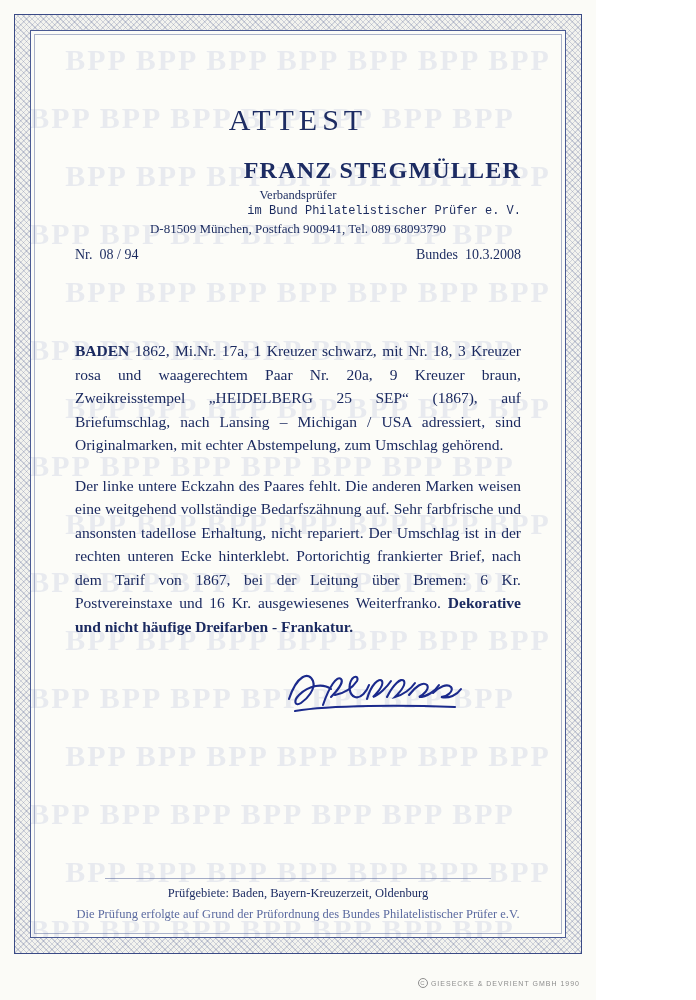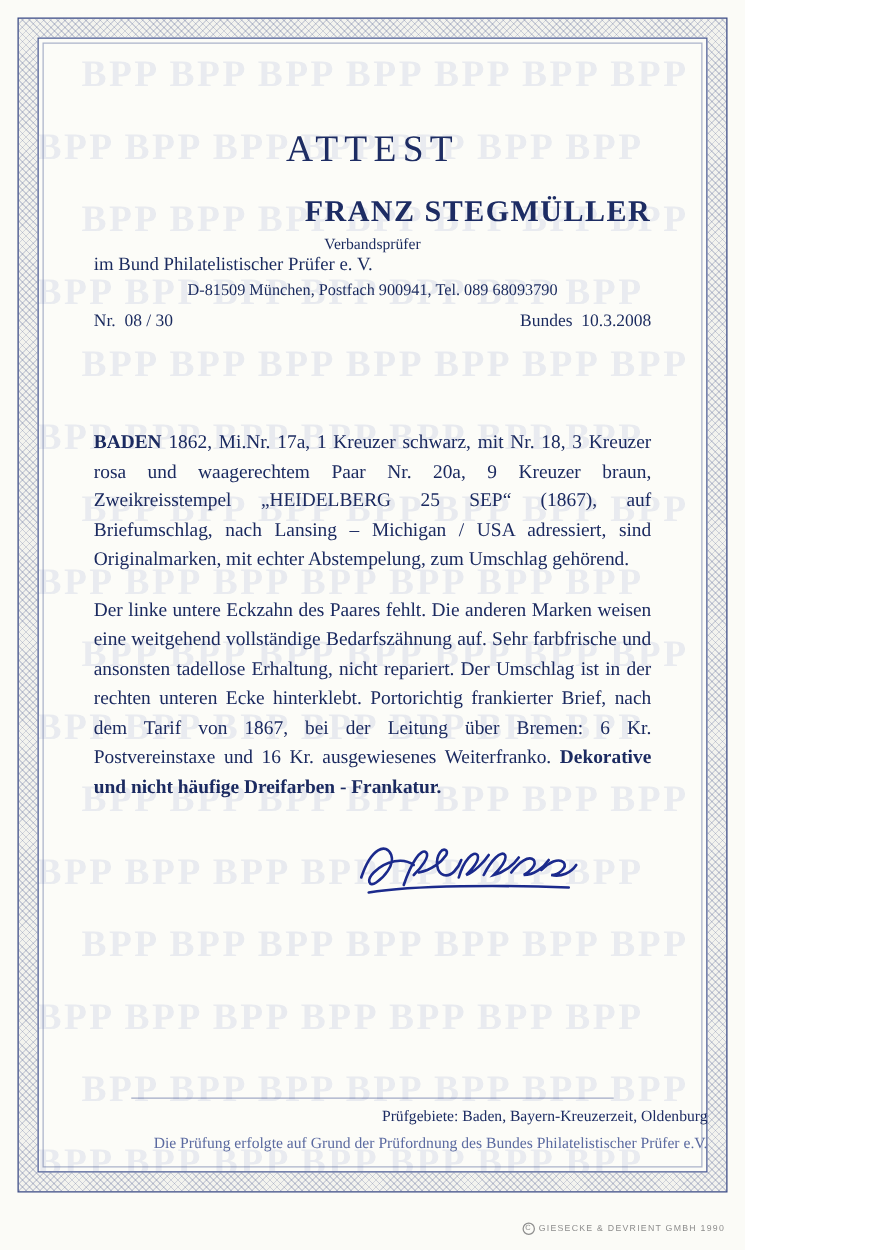--- a/index.html
+++ b/index.html
@@ -111,23 +111,24 @@
     letter-spacing: 1.2px;
     margin-top: 20px;
     color: #1d2c63;
   }
   .expert-sub1 {
     text-align: center;
     font-size: 12.5px;
     margin-top: 4px;
   }
   .expert-sub2 {
-    text-align: left;
-    font-size: 15px;
+    text-align: right;
+    font-size: 12px;
     margin-top: 1px;
+    font-family: Liberation Mono, monospace;
   }
   .expert-sub3 {
     text-align: center;
     font-size: 13px;
     margin-top: 3px;
   }
 
   .meta-row {
     display: flex;
     justify-content: space-between;
@@ -169,21 +170,21 @@
     right: 58px;
     top: 0;
   }
 
   
   .footer {
     position: absolute;
     left: 30px;
     right: 30px;
     bottom: 78px;
-    text-align: right;
+    text-align: center;
     z-index: 4;
   }
   .footer-line {
     border-top: 1px solid rgba(74,90,147,0.5);
     width: 72%;
     margin: 0 auto 7px auto;
   }
   .footer-areas {
     font-size: 12.5px;
     color: #1d2c63;
@@ -250,21 +251,21 @@
       <div class="attest-title">ATTEST</div>
 
       <div class="expert-name">FRANZ STEGMÜLLER</div>
       <div class="expert-sub1">Verbandsprüfer</div>
       <div class="expert-sub2">im Bund Philatelistischer Prüfer e. V.</div>
       <div class="expert-sub3">D-81509 München, Postfach 900941, Tel. 089 68093790</div>
 
       <div class="meta-row">
         <div class="meta-item">
           <span class="meta-label">Nr.</span>
-          <span class="meta-value">08 / 30</span>
+          <span class="meta-value">08 / 94</span>
         </div>
         <div class="meta-item">
           <span class="meta-label">Bundes</span>
           <span class="meta-value">10.3.2008</span>
         </div>
       </div>
 
       <div class="body" id="body-text">
           <p><span class="b">BADEN</span><span> 1862, Mi.Nr. 17a, 1 Kreuzer schwarz, mit Nr. 18, 3 Kreuzer rosa und waagerechtem Paar Nr. 20a, 9 Kreuzer braun, Zweikreisstempel „HEIDELBERG 25 SEP“ (1867), auf Briefumschlag, nach Lansing – Michigan / USA adressiert, sind Originalmarken, mit echter Abstempelung, zum Umschlag gehörend.</span></p>
           <p><span>Der linke untere Eckzahn des Paares fehlt. Die anderen Marken weisen eine weitgehend vollständige Bedarfszähnung auf. Sehr farbfrische und ansonsten tadellose Erhaltung, nicht repariert. Der Umschlag ist in der rechten unteren Ecke hinterklebt. Portorichtig frankierter Brief, nach dem Tarif von 1867, bei der Leitung über Bremen: 6 Kr. Postvereinstaxe und 16 Kr. ausgewiesenes Weiterfranko. </span><span class="b">Dekorative und nicht häufige Dreifarben - Frankatur.</span></p>

